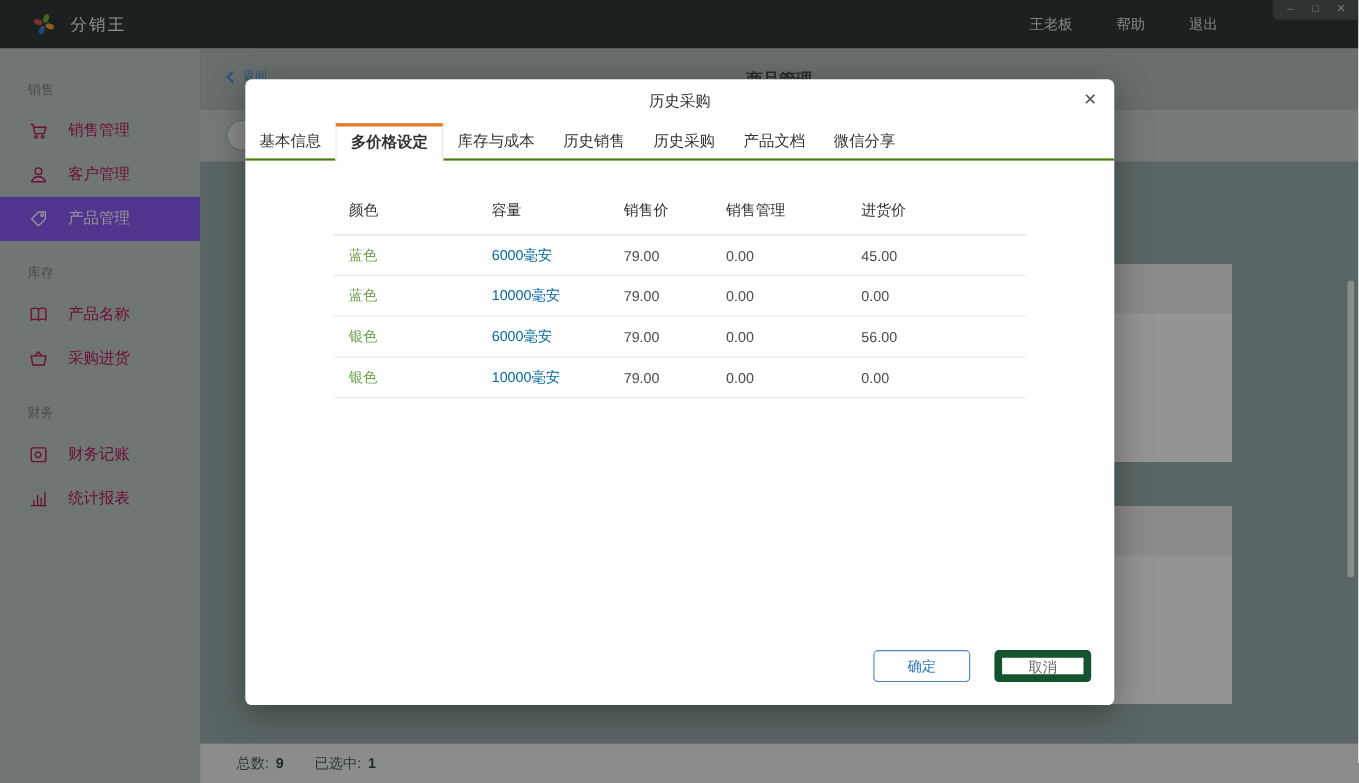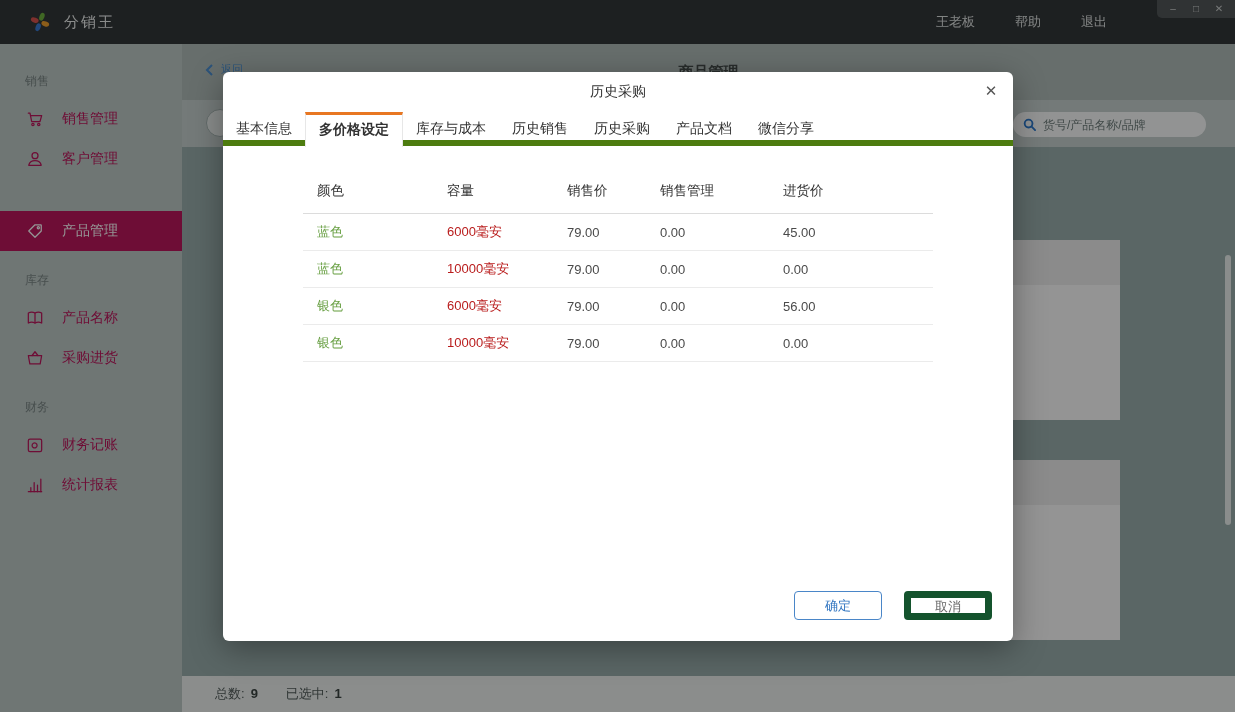--- a/index.html
+++ b/index.html
@@ -14,21 +14,21 @@
   .tb-right { position:absolute; right:128px; top:0; height:44px; display:flex; align-items:center; gap:40px; color:#dfe3e2; font-size:13px; }
   .tb-right span { cursor:pointer; }
   .winctl { position:absolute; right:0; top:0; width:78px; height:18px; background:#54595b; border-bottom-left-radius:5px; display:flex; align-items:center; justify-content:space-evenly; color:#cdd1d0; font-size:10px; line-height:1; }
   .winctl span { cursor:pointer; width:14px; text-align:center; }
 
   
   .sidebar { position:absolute; left:0; top:44px; bottom:0; width:182px; background:#c0cbc9; padding-top:20px;font-family:Liberation Mono, monospace; }
   .side-section { padding:9px 0 9px 25px; font-size:12px; color:#7b8886; margin-top:12px; }
   .side-section:first-child { margin-top:0; }
   .side-item { height:40px; display:flex; align-items:center; padding-left:25px; gap:17px; font-size:14px; color:#be185d; cursor:pointer; }
-  .side-item.active { background:#be185d; color:#fff;margin-top:32px; }
+  .side-item.active { background:#8b5cf6; color:#fff; }
   .side-icon { width:20px; height:20px; flex:0 0 20px; }
   .side-icon svg { width:20px; height:20px; display:block; stroke:currentColor; fill:none; stroke-width:1.5; stroke-linecap:round; stroke-linejoin:round; }
 
   
   .content { position:absolute; left:182px; top:44px; right:0; bottom:0; }
   .c-header { position:absolute; left:0; top:0; right:0; height:56px; background:#b2bdbb; }
   .back { position:absolute; left:22px; top:18px; color:#4a90d2; font-size:11px; display:flex; gap:5px; align-items:center; cursor:pointer; }
   .back svg { width:12px; height:12px; stroke:#4a90d2; fill:none; stroke-width:2; }
   .c-title { position:absolute; left:0; right:0; top:19px; text-align:center; font-size:15px; font-weight:bold; color:#454d4b; }
   .c-toolbar { position:absolute; left:0; top:56px; right:0; height:47px; background:#c9d3d1; }
@@ -43,30 +43,30 @@
   .card1 { top:93px; } .card2 { top:313px; }
   .scroll { position:absolute; right:4px; top:108px; width:6px; height:270px; background:#eef3f2; border-radius:3px; cursor:pointer; }
   .statusbar { position:absolute; left:0; bottom:0; right:0; height:36px; background:#eff3f2; display:flex; align-items:center; gap:28px; padding-left:33px; font-size:13px; color:#535d5b;text-align:center; }
   .statusbar b { font-weight:bold; color:#3c4543; margin-left:6px; }
 
   
   .overlay { position:absolute; inset:0; background:rgba(0,0,0,0.42); }
   .modal { position:absolute; left:223px; top:72px; width:790px; height:569px; background:#fff; border-radius:6px; box-shadow:0 8px 32px rgba(0,0,0,.35); }
   .m-title { position:absolute; top:11px; left:0; right:0; text-align:center; font-size:14px; color:#333; }
   .m-close { position:absolute; right:10px; top:7px; width:24px; height:24px; text-align:center; line-height:24px; font-size:15px; color:#555; cursor:pointer; }
-  .m-tabs { position:absolute; left:0; right:0; top:40px; height:34px; display:flex; border-bottom:6px solid #4d7c0f;text-align:right; }
+  .m-tabs { position:absolute; left:0; right:0; top:40px; height:34px; display:flex; border-bottom:2px solid #4d7c0f;text-align:right; }
   .tab { padding:0 13px; font-size:14px; color:#333; line-height:33px; height:34px; cursor:pointer; white-space:nowrap; }
   .tab.active { height:35px; margin-bottom:-1px; line-height:29px; background:#fff; font-weight:bold;
     border-left:1px solid #e7e7e7; border-right:1px solid #e7e7e7; border-top:3px solid #e87722; }
   .m-table { position:absolute; left:80px; top:96px; width:630px; }
   .trow { display:grid; grid-template-columns:130px 120px 93px 123px 128px; padding:0 22px 0 14px; align-items:center; height:37px; border-bottom:1px solid #ebebeb; font-size:13px; }
   .thead { height:46px; border-bottom:1px solid #dcdcdc; color:#333; font-size:13.5px; }
   .cell-r { text-align:left; }
   .c-color { color:#69a044; }
-  .c-cap { color:#b91c1c; }
+  .c-cap { color:#0369a1; }
   .c-price { color:#4a4a4a; }
   .m-actions { position:absolute; left:571px; top:519px; display:flex; gap:22px; }
   .btn { width:88px; height:29px; border-radius:4px; background:#fff; font-size:13px; cursor:pointer; font-family:inherit; }
   .btn.primary { border:1px solid #4a86c8; color:#2f74c0; }
   .btn.ghost { border:7px solid #14532d; color:#666; }
 
   
   .art { position:absolute; left:24px; top:8px; }
 </style>
 </head>
@@ -171,27 +171,20 @@
       <span class="back">
         <svg viewBox="0 0 12 12">
             <polyline points="8,1 3,6 8,11"></polyline>
           </svg>
         <span>返回</span>
       </span>
       <div class="c-title">商品管理</div>
     </div>
     <div class="c-toolbar">
       <span class="circle-btn"></span>
-      <span class="search">
-        <svg viewBox="0 0 14 14">
-            <circle cx="6" cy="6" r="4.2"></circle>
-            <line x1="9.3" y1="9.3" x2="13" y2="13"></line>
-          </svg>
-        <input placeholder="货号/产品名称/品牌" style="">
-      </span>
     </div>
     <div class="c-main">
       <div class="card card1">
         <div class="card-img">
           <svg class="art" width="170" height="120" viewBox="0 0 170 120">
             <rect x="8" y="12" width="78" height="96" rx="4" fill="#1d1d1f"></rect>
             <circle cx="40" cy="48" r="21" fill="#0c0c0d" stroke="#3a3a3c" stroke-width="3"></circle>
             <circle cx="40" cy="48" r="9" fill="#17171a"></circle>
             <rect x="22" y="84" width="30" height="10" rx="2" fill="#0c0c0d"></rect>
             <rect x="60" y="88" width="18" height="8" rx="1" fill="#2c2c2e"></rect>

